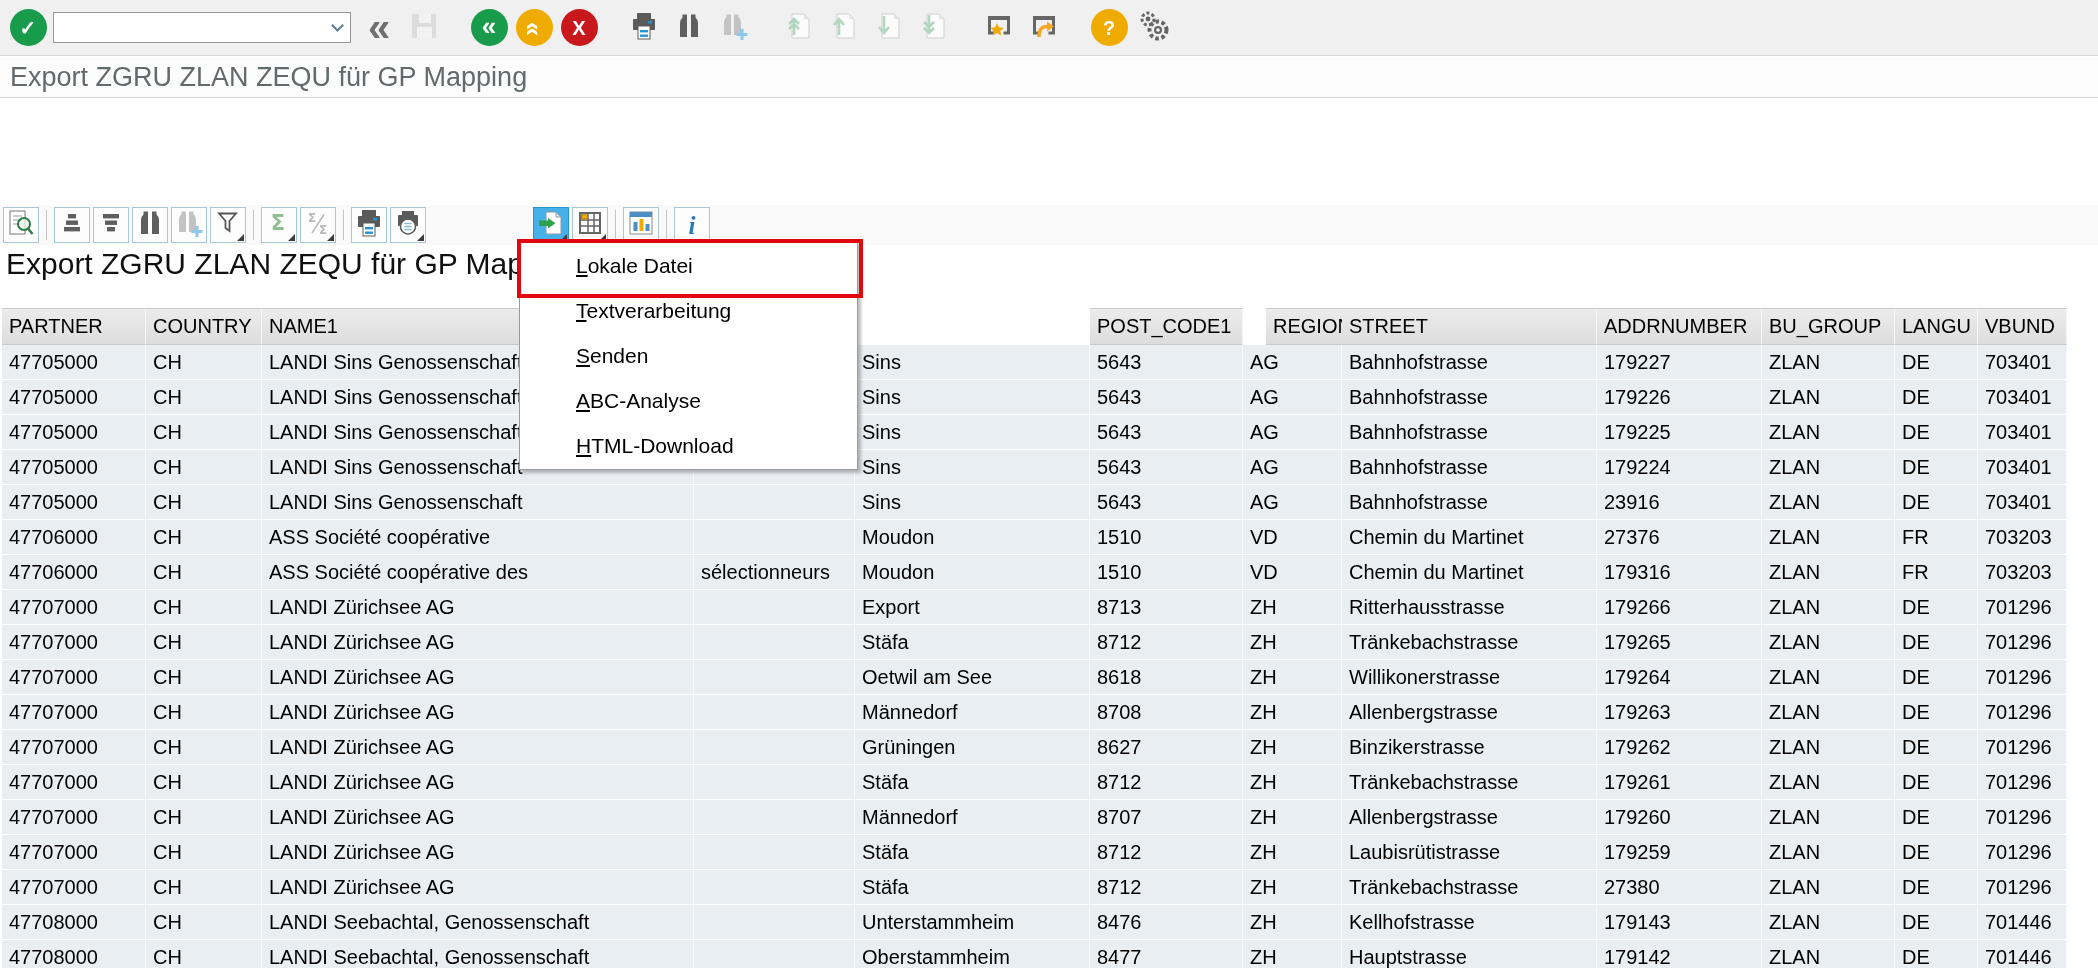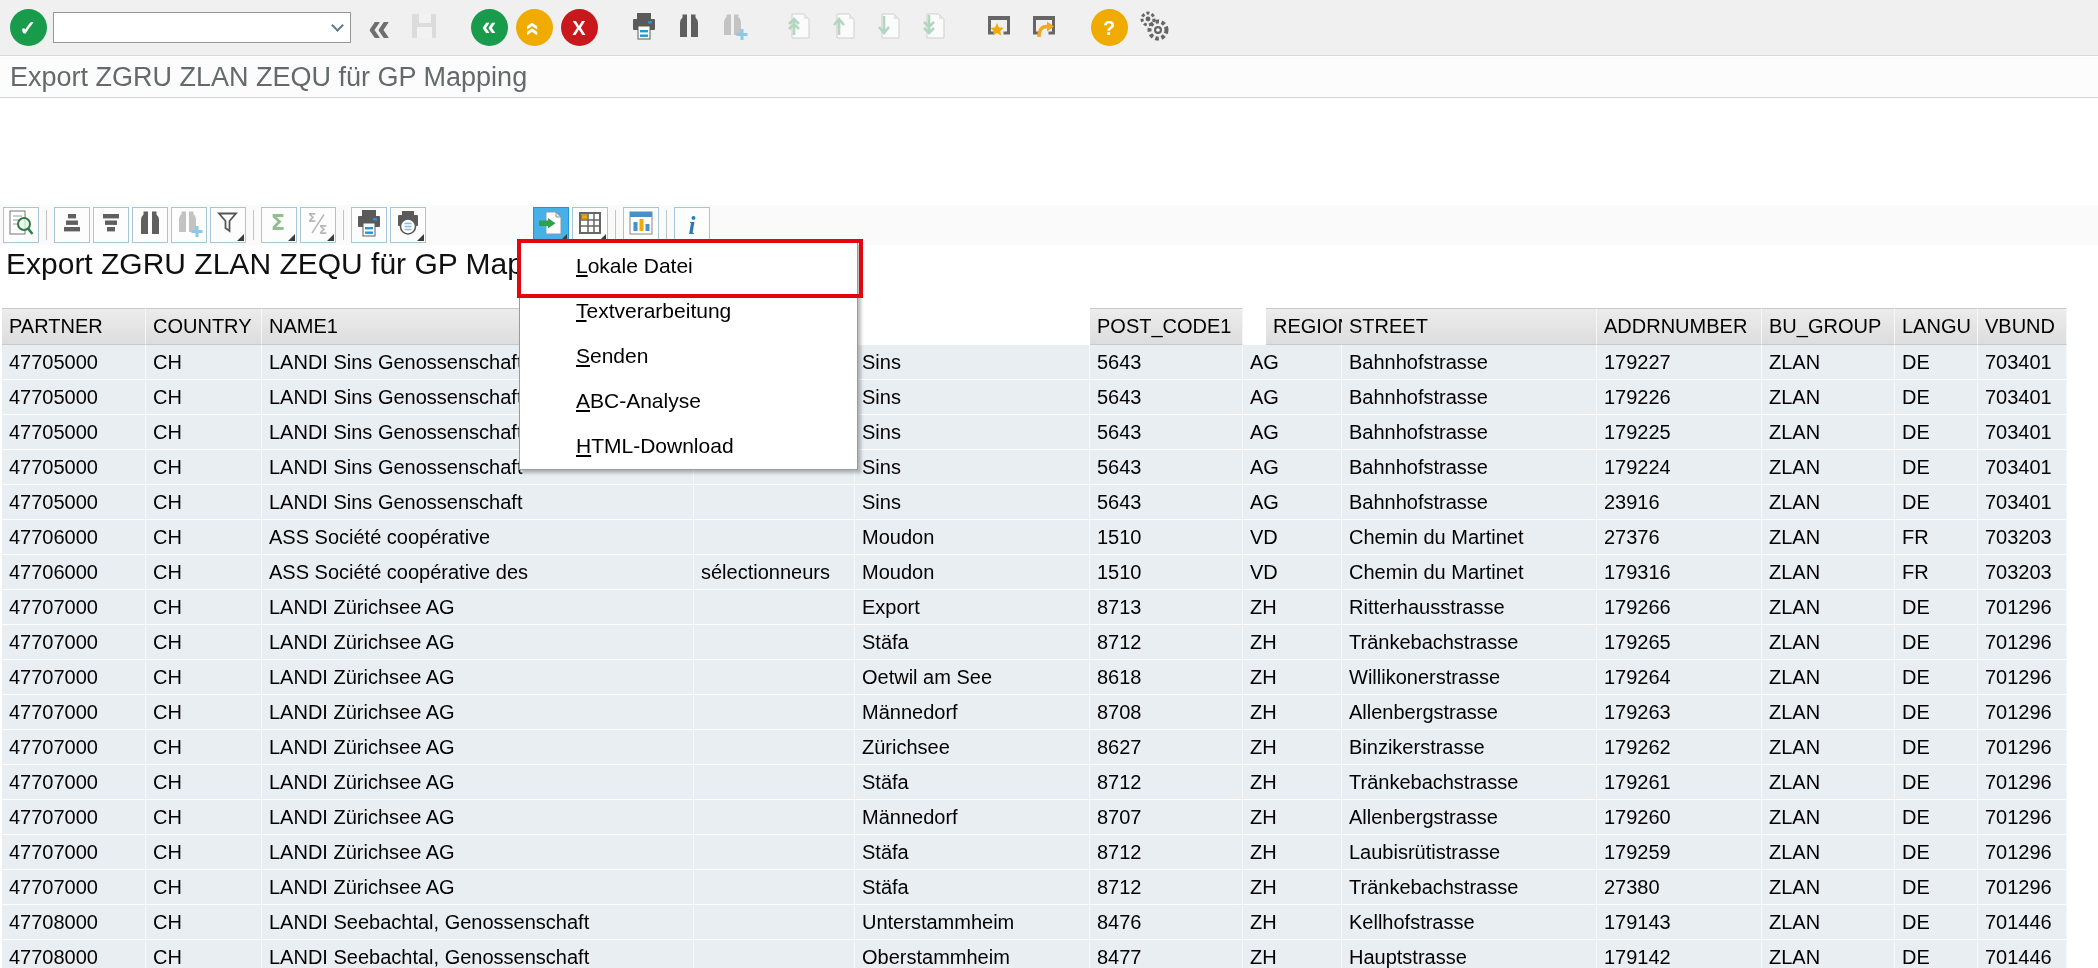--- a/index.html
+++ b/index.html
@@ -348,21 +348,21 @@
         <div class="cell" style="left: 1597px; width: 165px;">179263</div>
         <div class="cell" style="left: 1762px; width: 133px;">ZLAN</div>
         <div class="cell" style="left: 1895px; width: 83px;">DE</div>
         <div class="cell" style="left: 1978px; width: 89px;">701296</div>
       </div>
       <div class="row" style="top: 730px;">
         <div class="cell" style="left: 2px; width: 144px;">47707000</div>
         <div class="cell" style="left: 146px; width: 116px;">CH</div>
         <div class="cell" style="left: 262px; width: 432px;">LANDI Zürichsee AG</div>
         <div class="cell" style="left: 694px; width: 161px;"></div>
-        <div class="cell" style="left: 855px; width: 235px;">Zürichsee</div>
+        <div class="cell" style="left: 855px; width: 235px;">Grüningen</div>
         <div class="cell" style="left: 1090px; width: 153px;">8627</div>
         <div class="cell" style="left: 1243px; width: 99px;">ZH</div>
         <div class="cell" style="left: 1342px; width: 255px;">Binzikerstrasse</div>
         <div class="cell" style="left: 1597px; width: 165px;">179262</div>
         <div class="cell" style="left: 1762px; width: 133px;">ZLAN</div>
         <div class="cell" style="left: 1895px; width: 83px;">DE</div>
         <div class="cell" style="left: 1978px; width: 89px;">701296</div>
       </div>
       <div class="row" style="top: 765px;">
         <div class="cell" style="left: 2px; width: 144px;">47707000</div>

